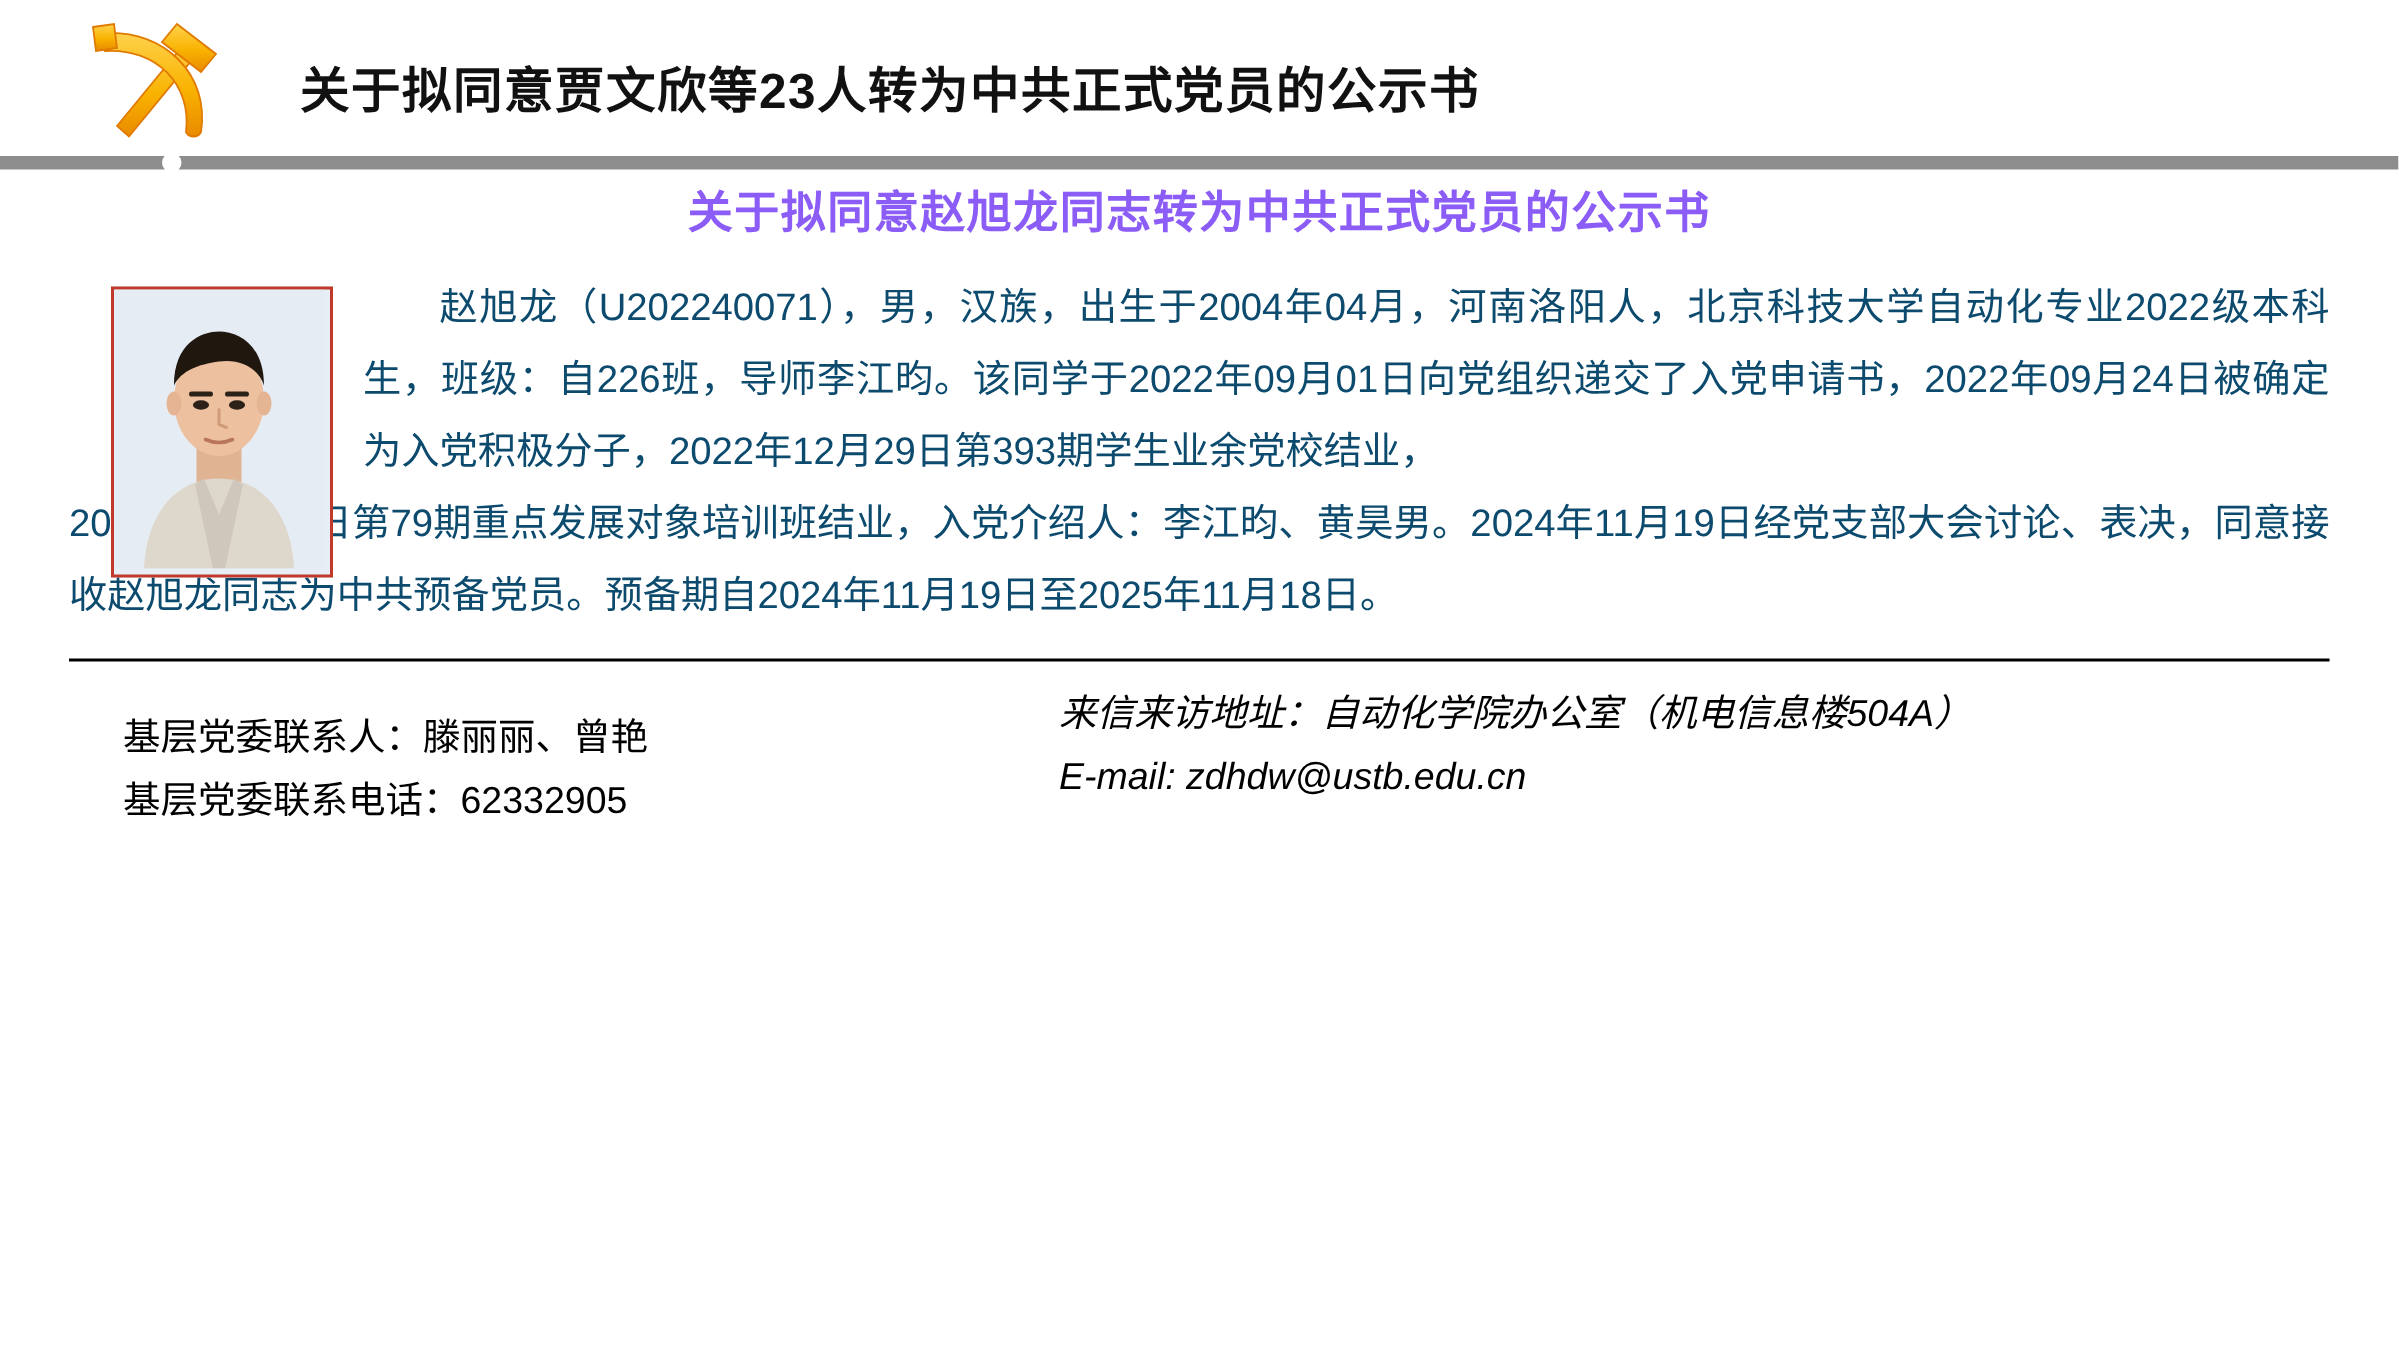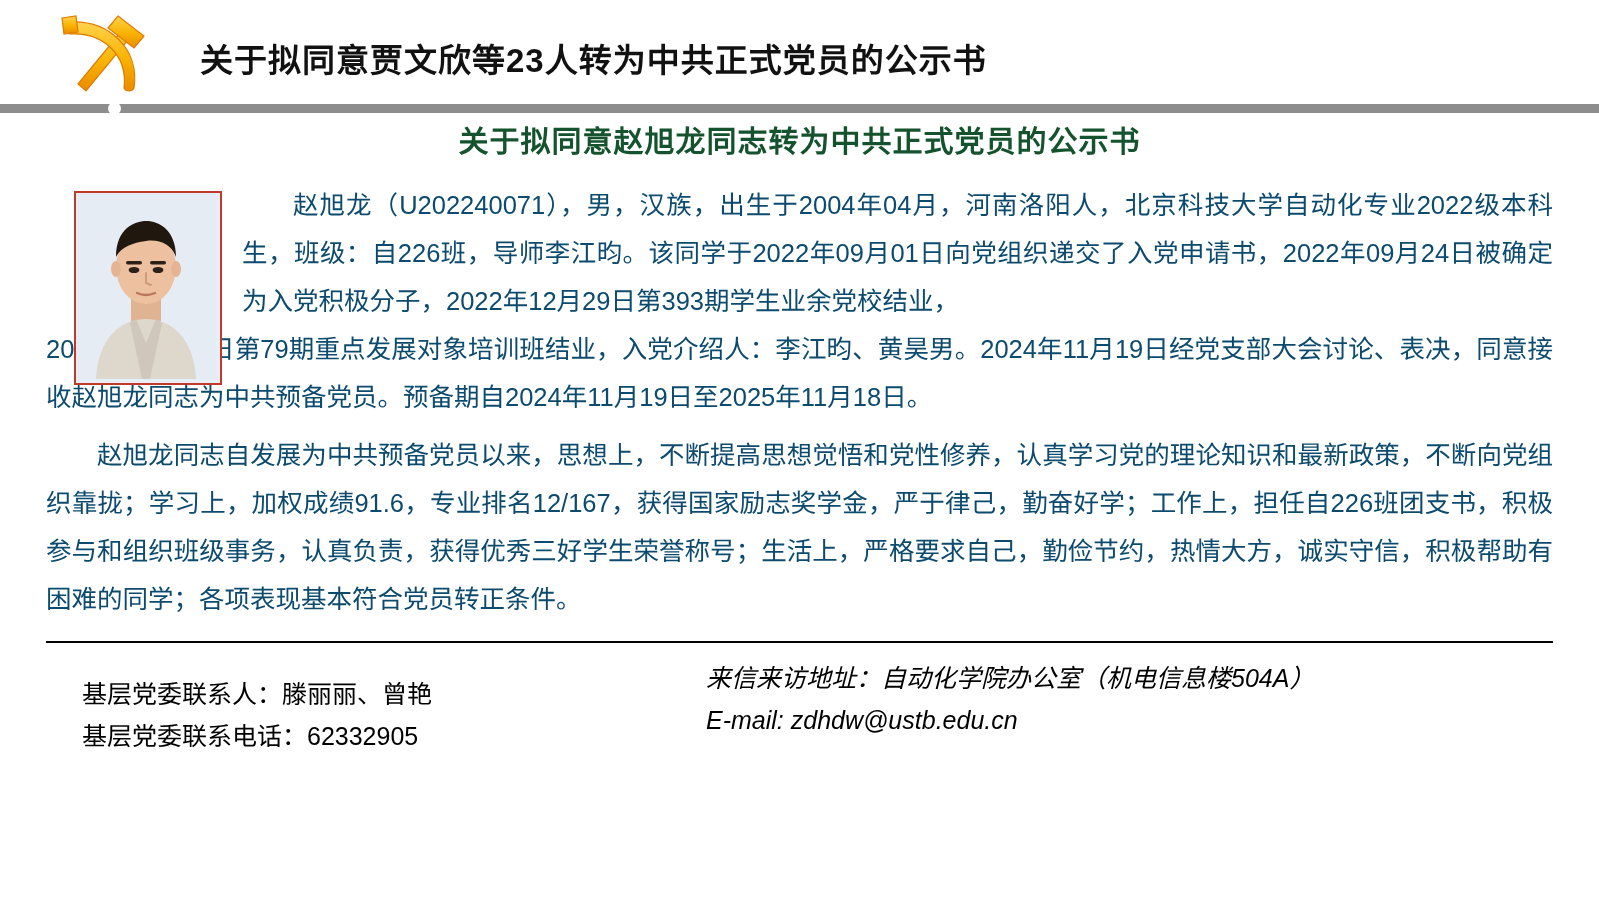--- a/index.html
+++ b/index.html
@@ -63,21 +63,21 @@
     background: #ffffff;
     border-radius: 50%;
   }
 
   
   .doc-title {
     margin-top: 31px;
     text-align: center;
     font-size: 30px;
     font-weight: bold;
-    color: #14532d;
+    color: #8b5cf6;
     letter-spacing: 1px;
   }
 
   
   .body-wrap {
     position: relative;
     margin: 18px 46px 0 46px;
   }
   .photo {
     position: absolute;
@@ -201,21 +201,20 @@
 
         <path d="M70 80 L70 90 L75 92" stroke="#cf9b78" stroke-width="2" fill="none" stroke-linecap="round"></path>
 
         <path d="M61 100 Q70 104 79 100" stroke="#b9765c" stroke-width="2.4" fill="none" stroke-linecap="round"></path>
       </svg>
     </div>
 
     <div class="paragraphs">
       <p class="p1">赵旭龙（U202240071），男，汉族，出生于2004年04月，河南洛阳人，北京科技大学自动化专业2022级本科生，班级：自226班，导师李江昀。该同学于2022年09月01日向党组织递交了入党申请书，2022年09月24日被确定为入党积极分子，2022年12月29日第393期学生业余党校结业，</p>
       <p class="p1-tail">2024年11月03日第79期重点发展对象培训班结业，入党介绍人：李江昀、黄昊男。2024年11月19日经党支部大会讨论、表决，同意接收赵旭龙同志为中共预备党员。预备期自2024年11月19日至2025年11月18日。</p>
-      <p class="p2">赵旭龙同志自发展为中共预备党员以来，思想上，不断提高思想觉悟和党性修养，认真学习党的理论知识和最新政策，不断向党组织靠拢；学习上，加权成绩91.6，专业排名12/167，获得国家励志奖学金，严于律己，勤奋好学；工作上，担任自226班团支书，积极参与和组织班级事务，认真负责，获得优秀三好学生荣誉称号；生活上，严格要求自己，勤俭节约，热情大方，诚实守信，积极帮助有困难的同学；各项表现基本符合党员转正条件。</p>
     </div>
 
     <hr class="footer-rule">
 
     <div class="footer">
       <div class="footer-col-left">
         <div>基层党委联系人：滕丽丽、曾艳</div>
         <div>基层党委联系电话：62332905</div>
       </div>
       <div class="footer-col-right">

